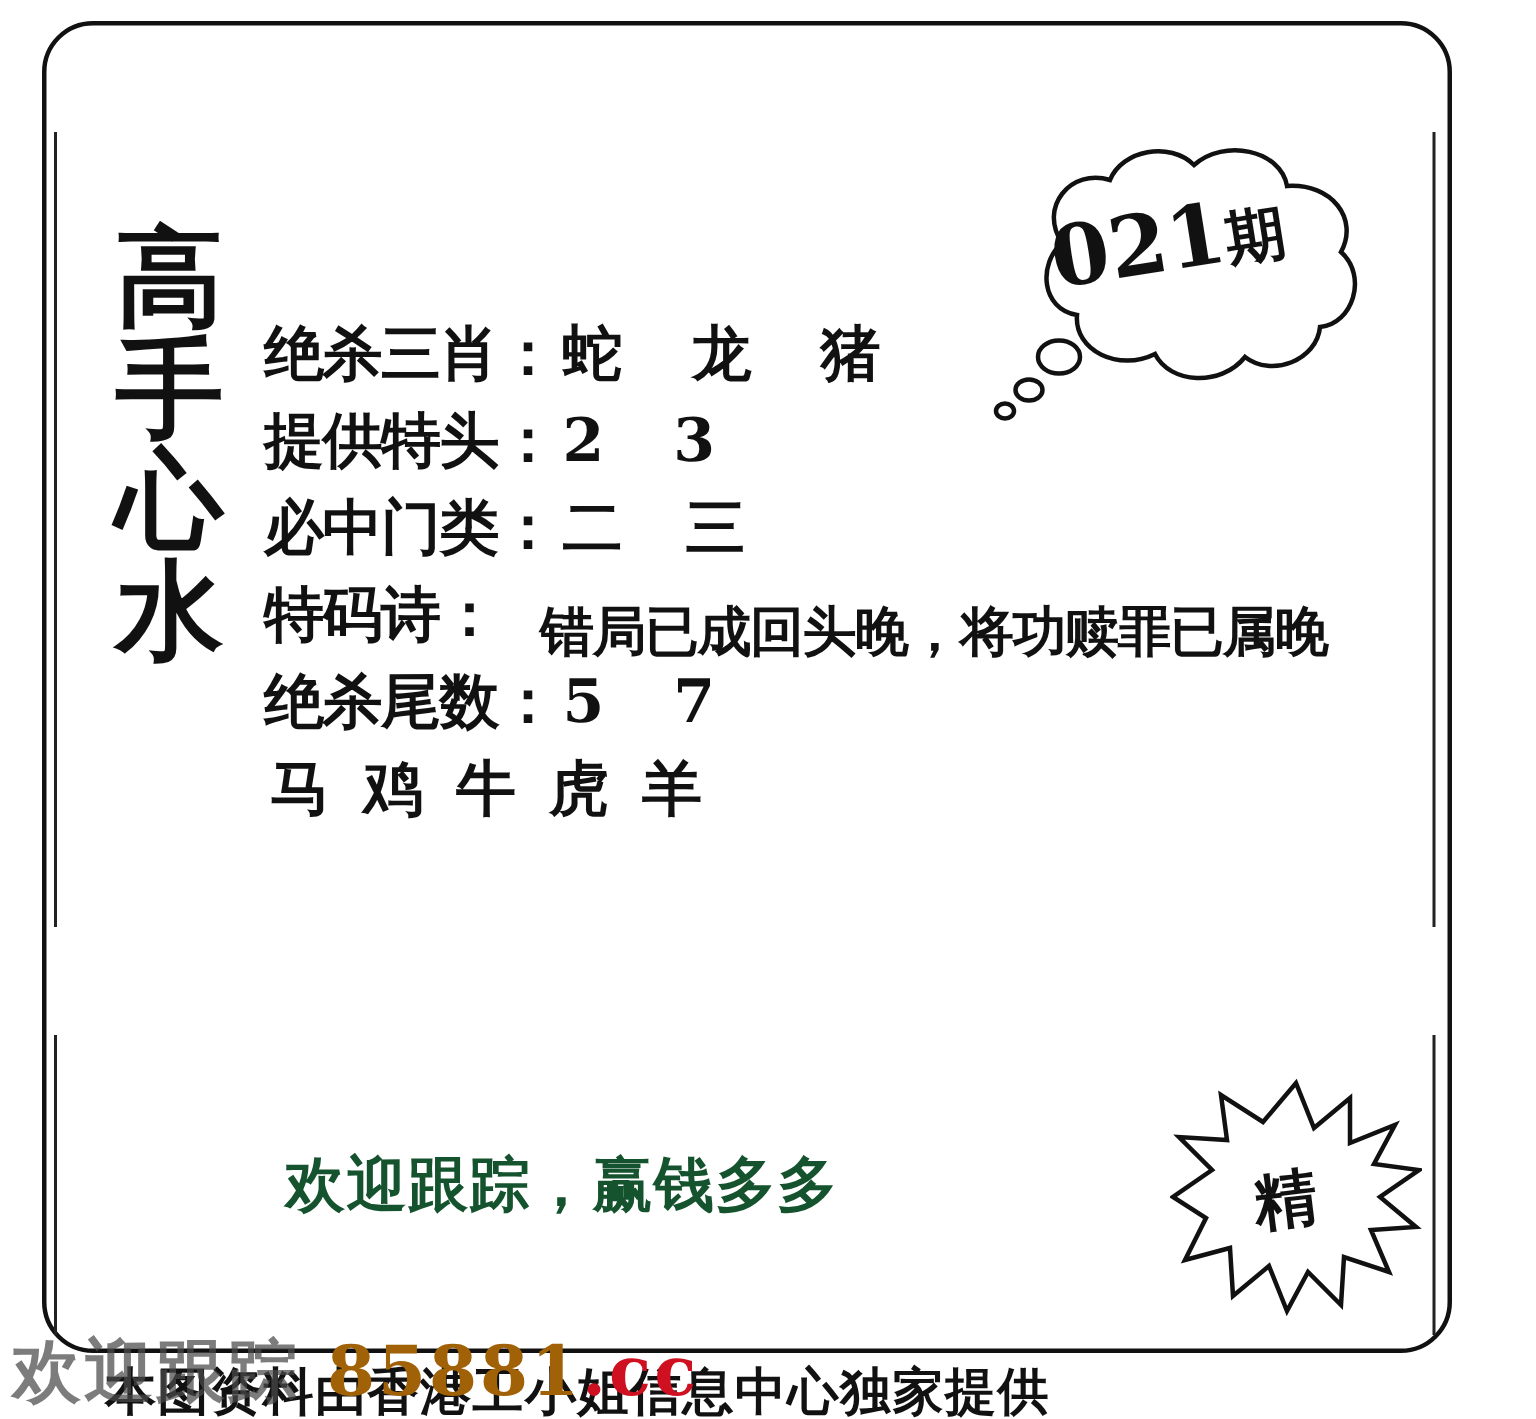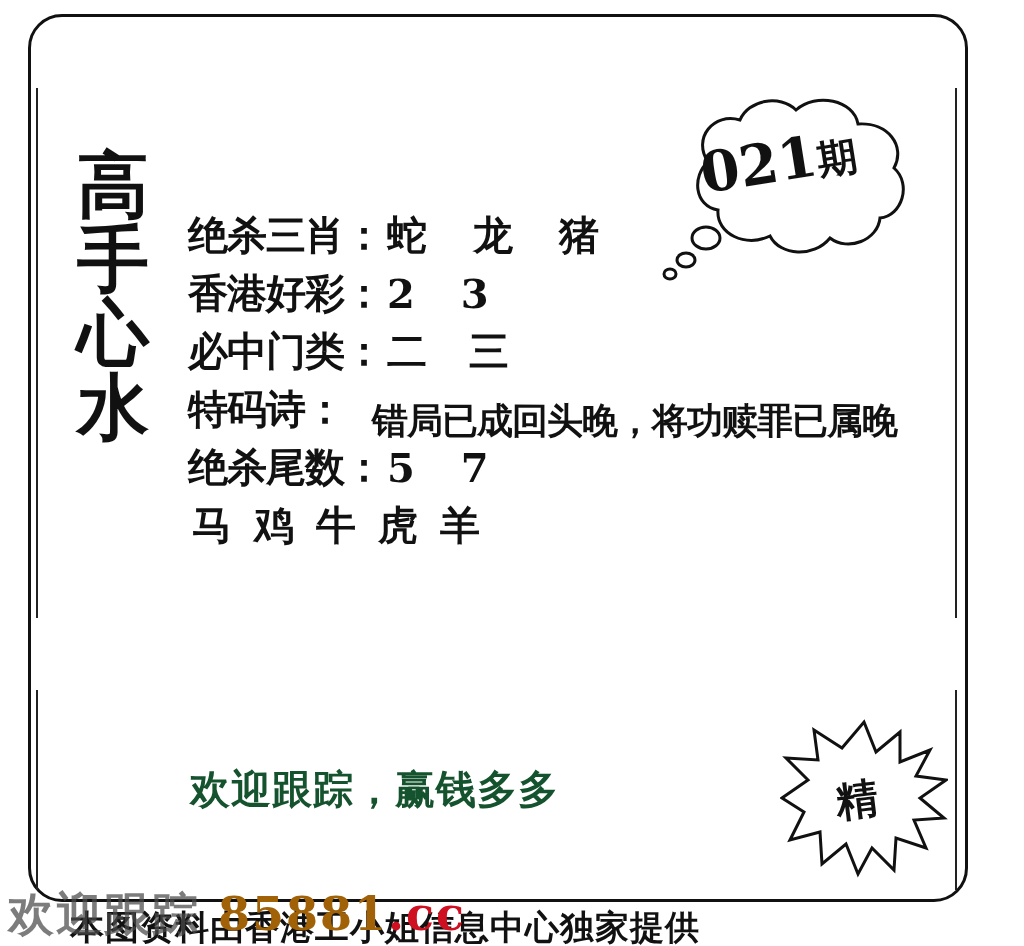--- a/index.html
+++ b/index.html
@@ -76,21 +76,21 @@
     text-align: center;
     font-family: "DejaVu Serif", serif;
   }
   #vertical-title span {
     display: block;
   }
 
   
   #rows {
     position: absolute;
-    left: 188px;
+    left: 176px;
     top: 206px;
     width: 800px;
   }
   .row {
     height: 58px;
     display: flex;
     align-items: center;
     white-space: nowrap;
   }
   .row-label {
@@ -265,21 +265,21 @@
   <div class="row">
     <div class="row-label">绝杀三肖：</div>
     <div class="row-values vals gap-wide">
       <span>蛇</span>
       <span>龙</span>
       <span>猪</span>
     </div>
   </div>
 
   <div class="row">
-    <div class="row-label">香港好彩：</div>
+    <div class="row-label">提供特头：</div>
     <div class="row-values vals gap-wide">
       <span>2</span>
       <span>3</span>
     </div>
   </div>
 
   <div class="row">
     <div class="row-label">必中门类：</div>
     <div class="row-values vals gap-mid">
       <span>二</span>

